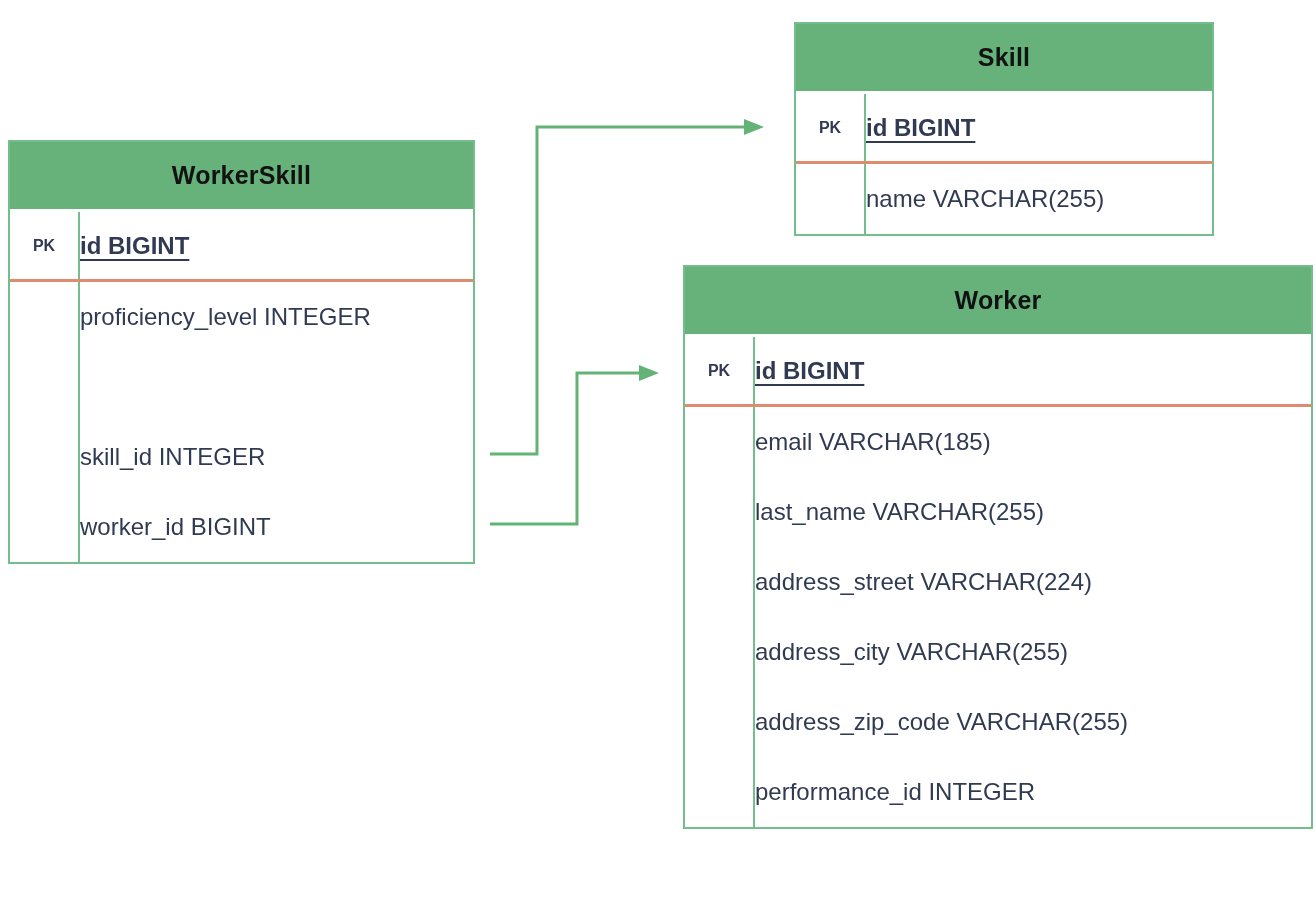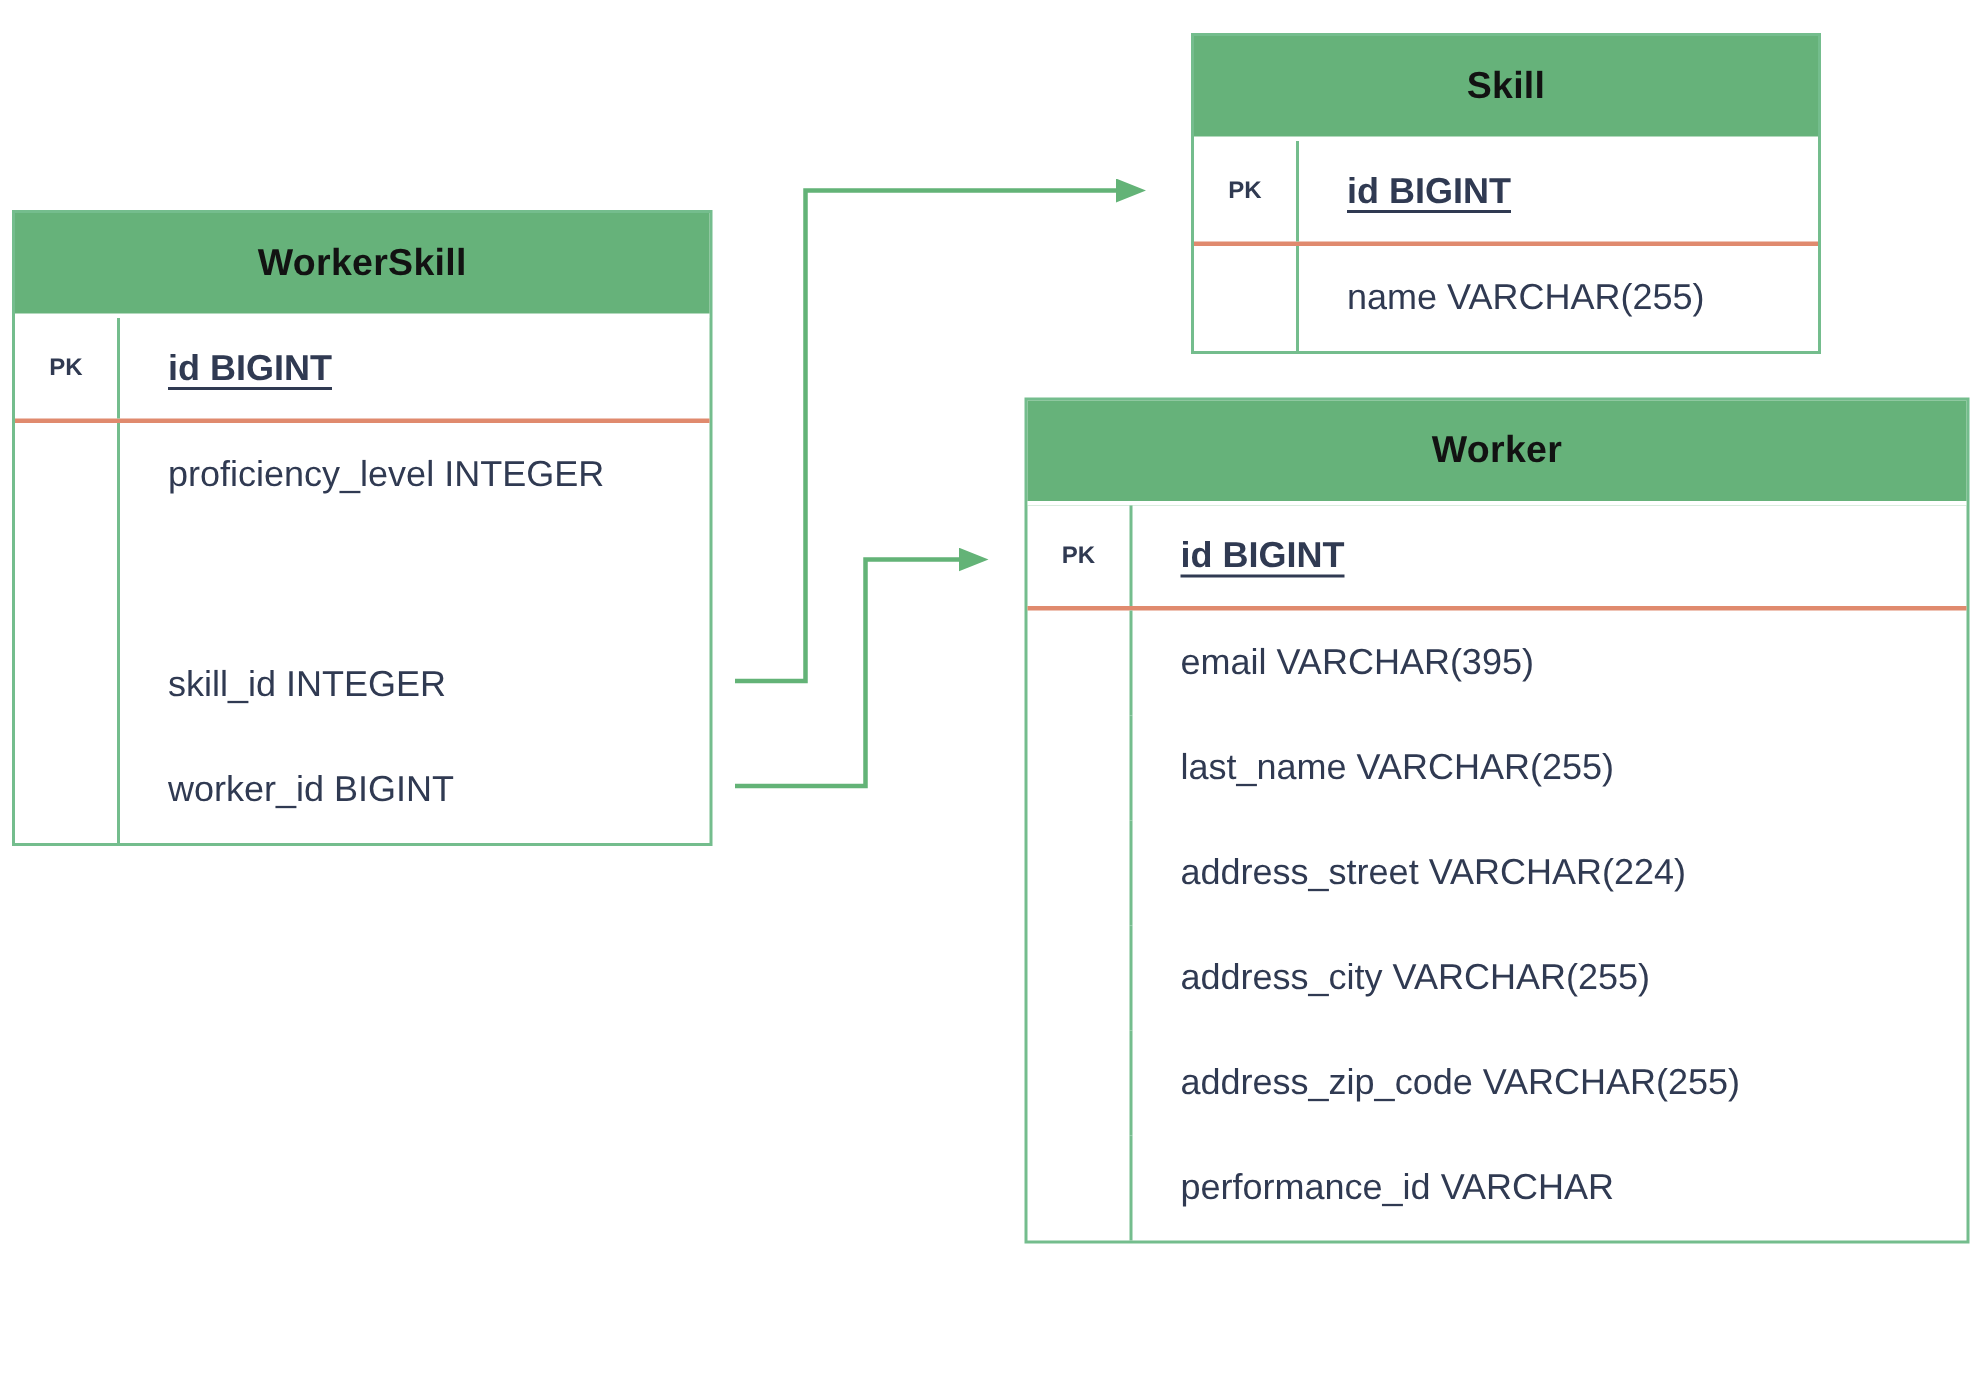--- a/index.html
+++ b/index.html
@@ -70,21 +70,21 @@
     align-items: center;
     justify-content: center;
     font-weight: bold;
     font-size: 16px;
     color: var(--attr-text);
   }
   .attr-cell {
     flex: 1;
     display: flex;
     align-items: center;
-    padding-left: 32px;
+    padding-left: 0;
     font-size: 24px;
     color: var(--attr-text);
     white-space: nowrap;
   }
   .pk-attr {
     font-weight: bold;
     text-decoration: underline;
     text-decoration-thickness: 2px;
     text-underline-offset: 5px;
   }
@@ -145,38 +145,38 @@
 
   <section class="entity" id="entity-worker">
     <header class="entity-header">Worker</header>
     <div class="entity-rows">
         <div class="entity-row pk-row">
           <div class="pk-cell">PK</div>
           <div class="attr-cell pk-attr">id BIGINT</div>
         </div>
         <div class="entity-row">
           <div class="pk-cell"></div>
-          <div class="attr-cell">email VARCHAR(395)</div>
+          <div class="attr-cell">email VARCHAR(185)</div>
         </div>
         <div class="entity-row">
           <div class="pk-cell"></div>
           <div class="attr-cell">last_name VARCHAR(255)</div>
         </div>
         <div class="entity-row">
           <div class="pk-cell"></div>
           <div class="attr-cell">address_street VARCHAR(224)</div>
         </div>
         <div class="entity-row">
           <div class="pk-cell"></div>
           <div class="attr-cell">address_city VARCHAR(255)</div>
         </div>
         <div class="entity-row">
           <div class="pk-cell"></div>
           <div class="attr-cell">address_zip_code VARCHAR(255)</div>
         </div>
         <div class="entity-row">
           <div class="pk-cell"></div>
-          <div class="attr-cell">performance_id VARCHAR</div>
+          <div class="attr-cell">performance_id INTEGER</div>
         </div>
       </div>
   </section>
 
 </div>
 
 </body></html>

